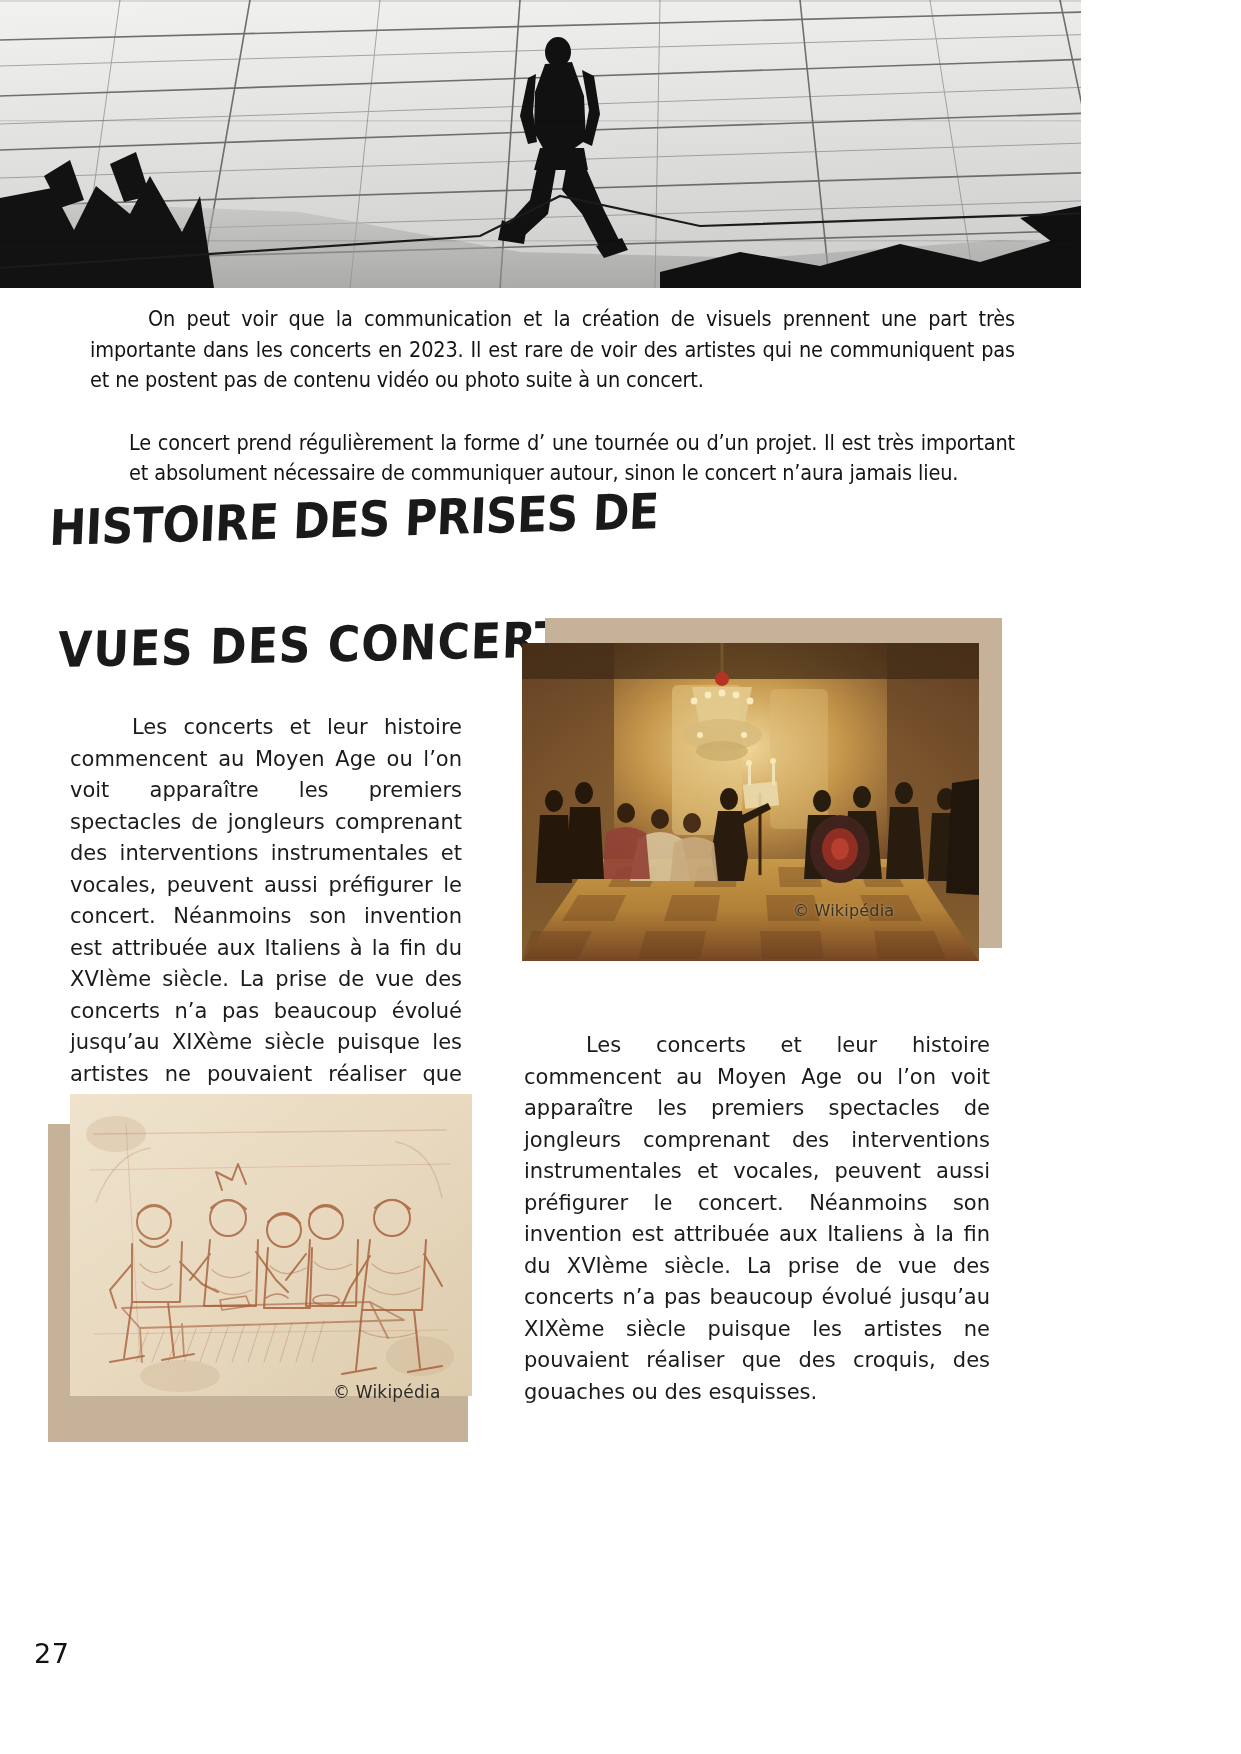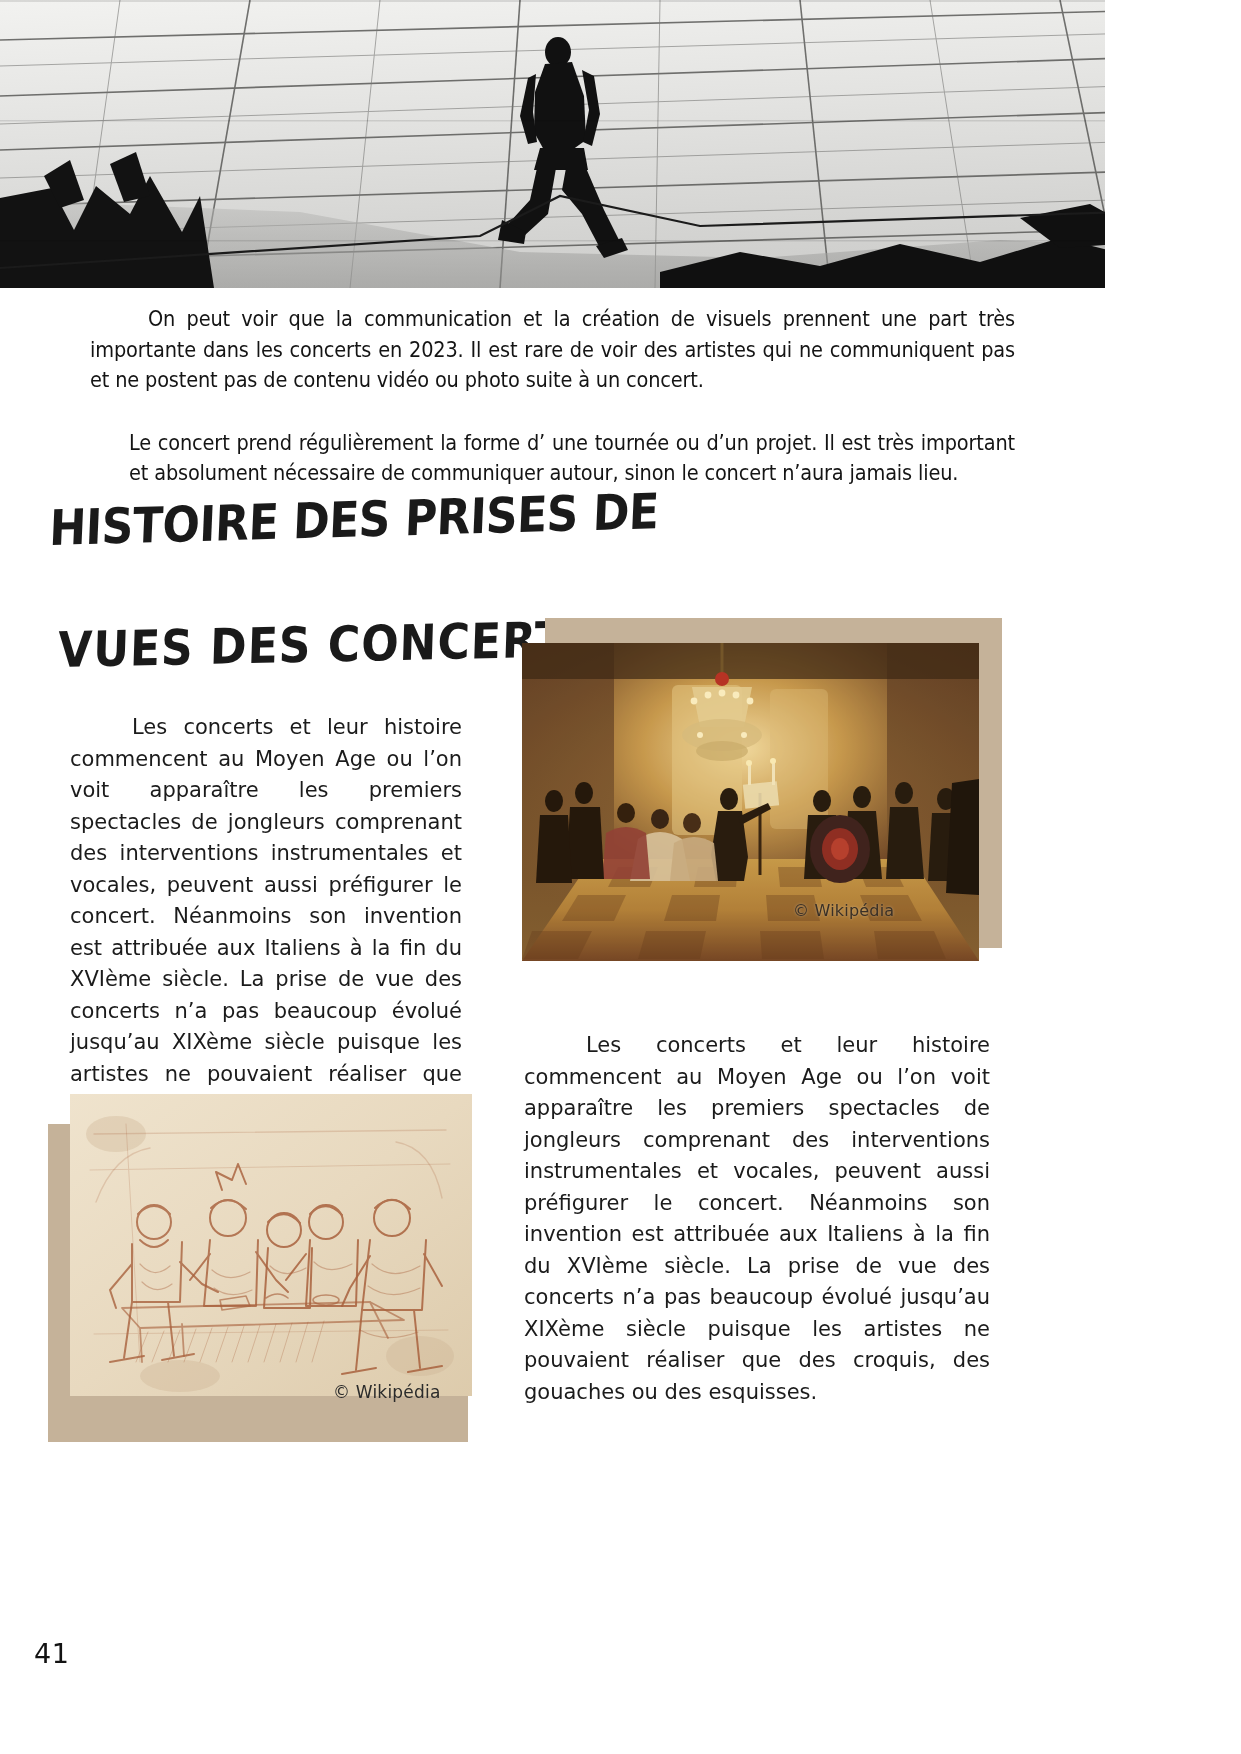--- a/index.html
+++ b/index.html
@@ -9,21 +9,20 @@
   }
   body {
     font-family: "Liberation Sans", sans-serif;
   }
   .page {
     position: relative;
     width: 1081px;
     height: 1754px;
     background: #ffffff;
     overflow: hidden;
-    padding-left: 24px;
   }
 
   
   .hero {
     position: absolute;
     left: 0;
     top: 0;
     width: 1241px;
     height: 288px;
     overflow: hidden;
@@ -523,15 +522,15 @@
             <path d="M26 108 Q44 60 80 54"></path>
             <path d="M372 104 Q362 54 326 48"></path>
             <path d="M24 40 L376 36"></path>
           </g>
         </g>
       </svg>
     </div>
     <div class="cap-drawing">© Wikipédia</div>
   </div>
 
-  <div class="page-number">41</div>
+  <div class="page-number">27</div>
 
 </div>
 
 </body></html>

